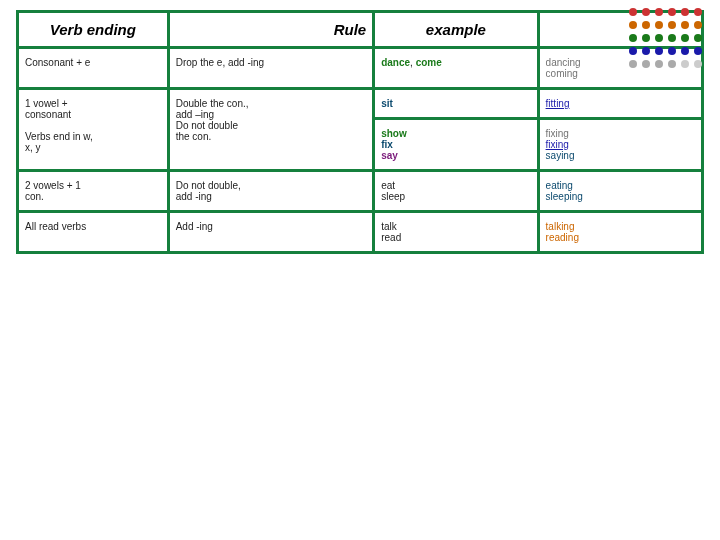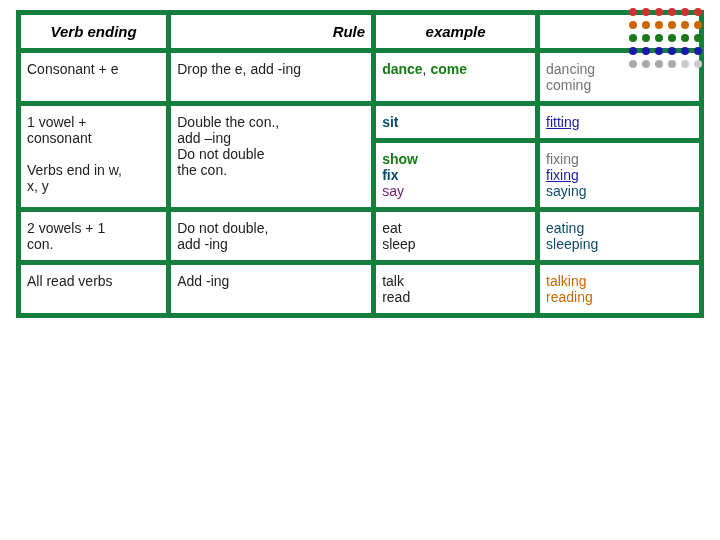--- a/index.html
+++ b/index.html
@@ -43,46 +43,46 @@
       border-radius: 50%;
     }
 
     table {
       width: 100%;
       border-collapse: collapse;
       border: 2px solid #888;
     }
 
     th, td {
-      border: 5px solid #15803d;
+      border: 3px solid #15803d;
       padding: 8px 6px;
       vertical-align: top;
       font-size: 15px;
     }
 
     thead th {
       font-weight: bold;
       font-style: italic;
       background: #fff;
       font-size: 15px;
     }
 
     tbody td {
-      font-size: 14px;
+      font-size: 10px;
       color: #222;
     }
 
     .col-verb { width: 22%; }
     .col-rule { width: 30%; text-align: right; }
     .col-example { width: 24%; }
     .col-result { width: 24%; }
 
     .green { color: #1a7a1a; font-weight: bold; }
     .blue { color: #0c4a6e; font-weight: bold; }
-    .purple { color: #7a1a7a; font-weight: normal; text-align: right; }
+    .purple { color: #7a1a7a; font-weight: bold; text-align: right; }
 
     .result-green { color: #737373; }
     .result-blue { color: #1a1aaa; text-decoration: underline; }
     .result-purple { color: #0c4a6e; }
     .result-orange { color: #cc6600; }
   </style>
 </head>
 <body>
 
 <div class="page">

